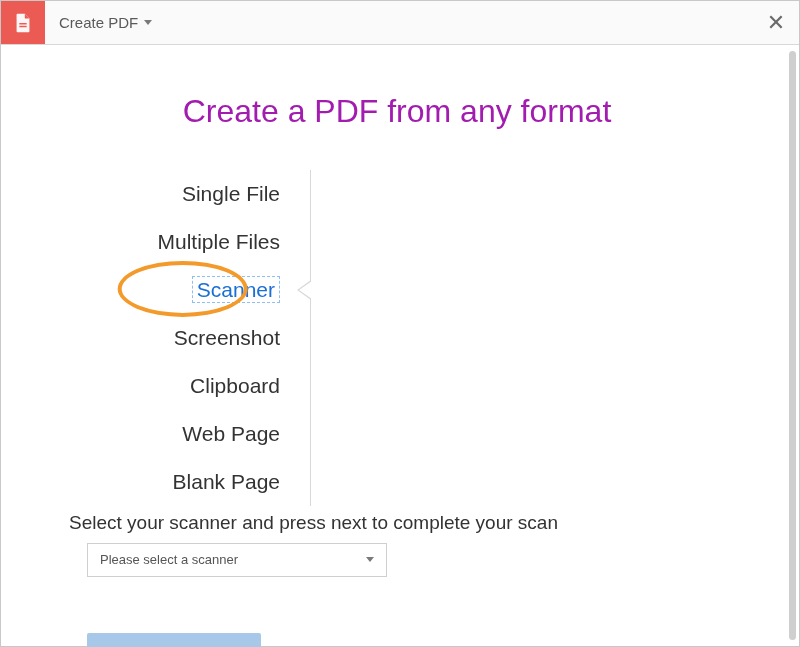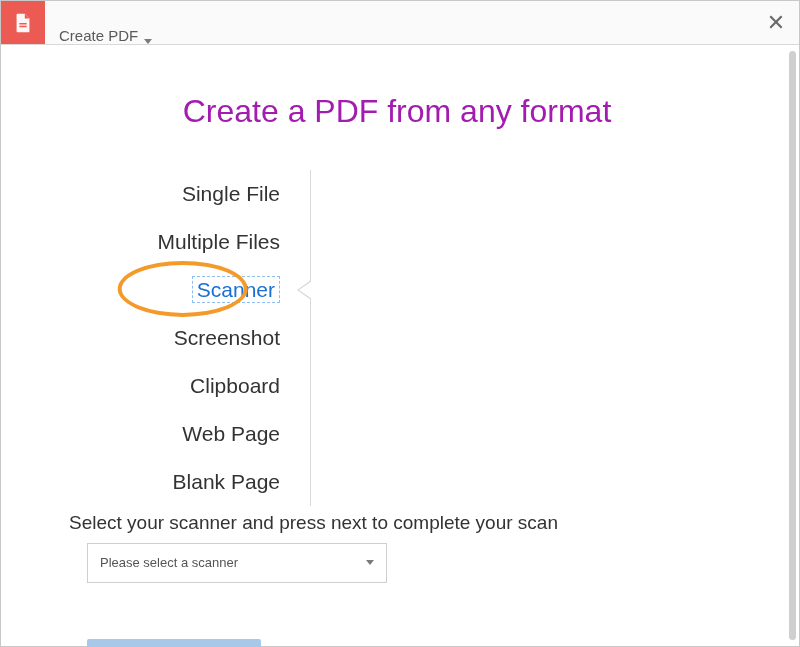--- a/index.html
+++ b/index.html
@@ -27,21 +27,21 @@
     .icon-box {
       width: 44px;
       background: #ec5b53;
       display: flex;
       align-items: center;
       justify-content: center;
     }
     .icon-box svg { width: 22px; height: 22px; }
     .title-wrap {
       display: flex;
-      align-items: flex-end;
+      align-items: center;
       padding-left: 14px;
       color: #5a5a5a;
       font-size: 15px;
     }
     .caret {
       margin-left: 6px;
       width: 0; height: 0;
       border-left: 4px solid transparent;
       border-right: 4px solid transparent;
       border-top: 5px solid #7a7a7a;
@@ -136,21 +136,21 @@
       padding: 4px 40px 0 38px;
     }
     .prompt {
       font-size: 19px;
       color: #333;
       line-height: 1.4;
       margin-bottom: 6px;
     }
     .select-box {
       width: 300px;
-      height: 40px;
+      height: 34px;
       border: 1px solid #cfcfcf;
       display: flex;
       align-items: center;
       padding: 0 12px;
       font-size: 13px;
       color: #555;
       cursor: pointer;
       margin-left: 18px;
       background: #fff;
     }

